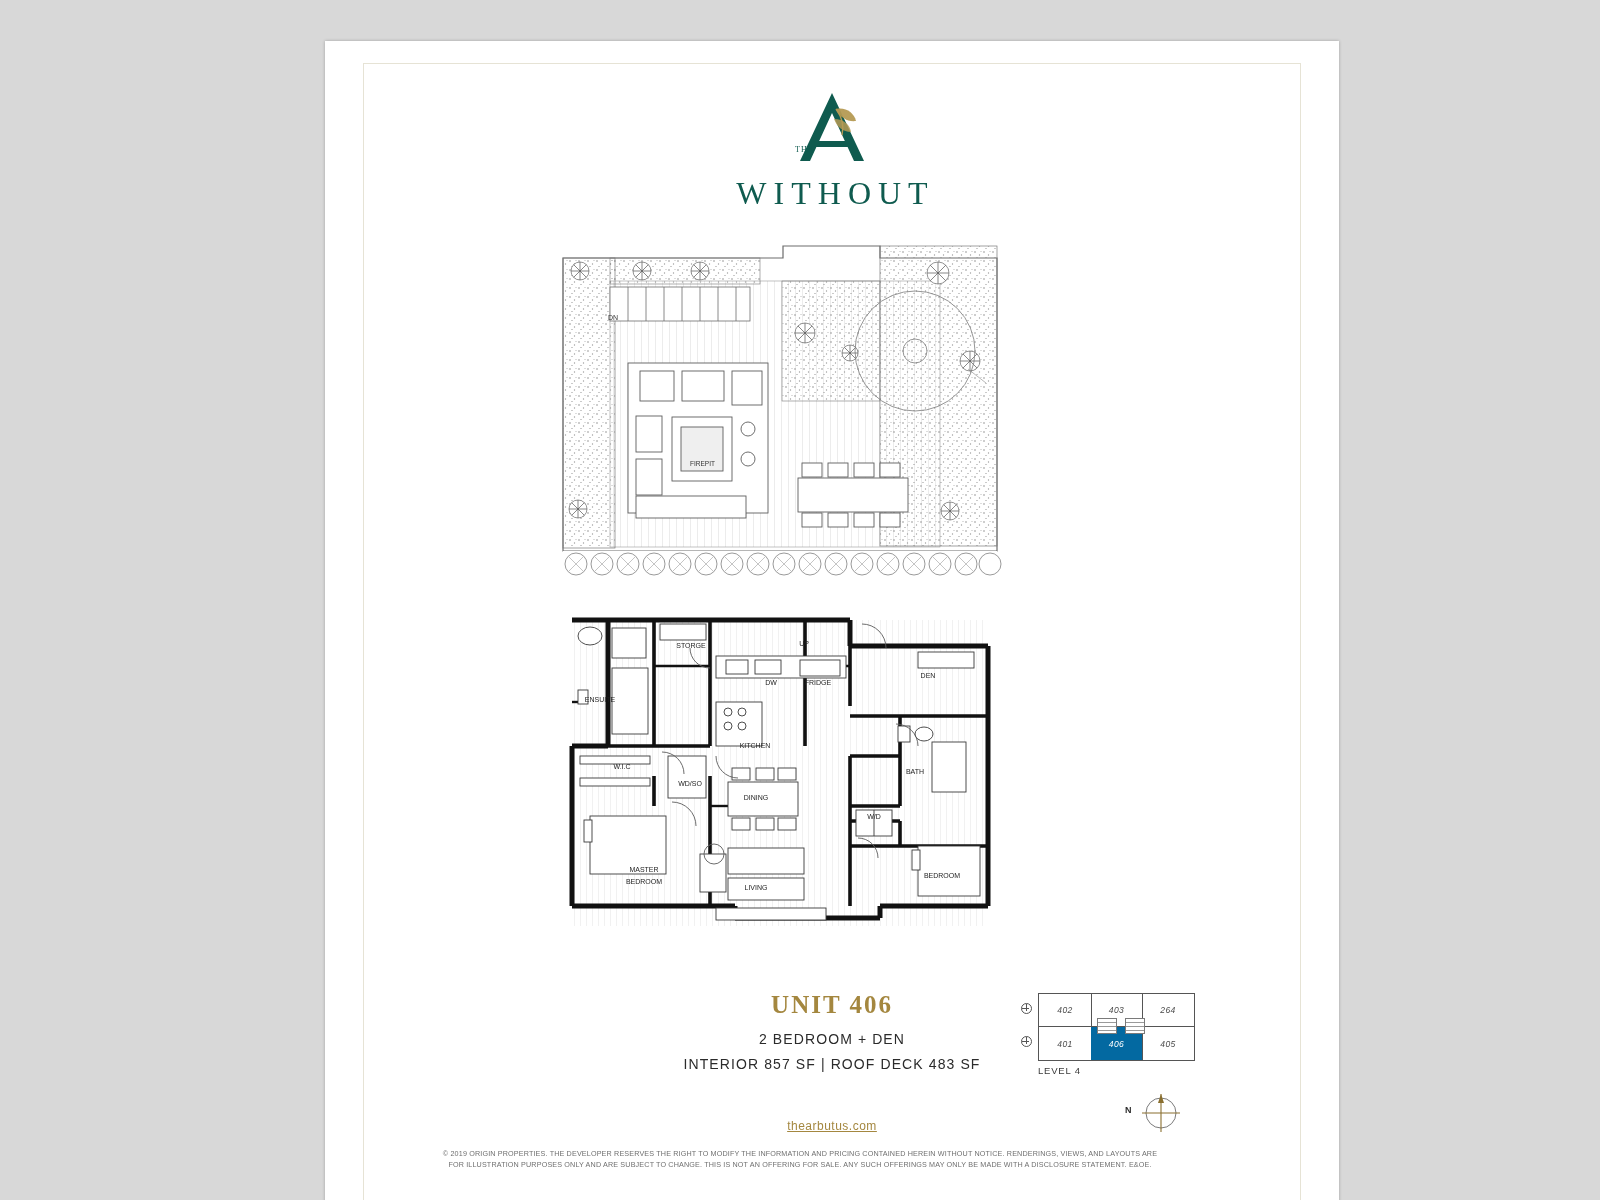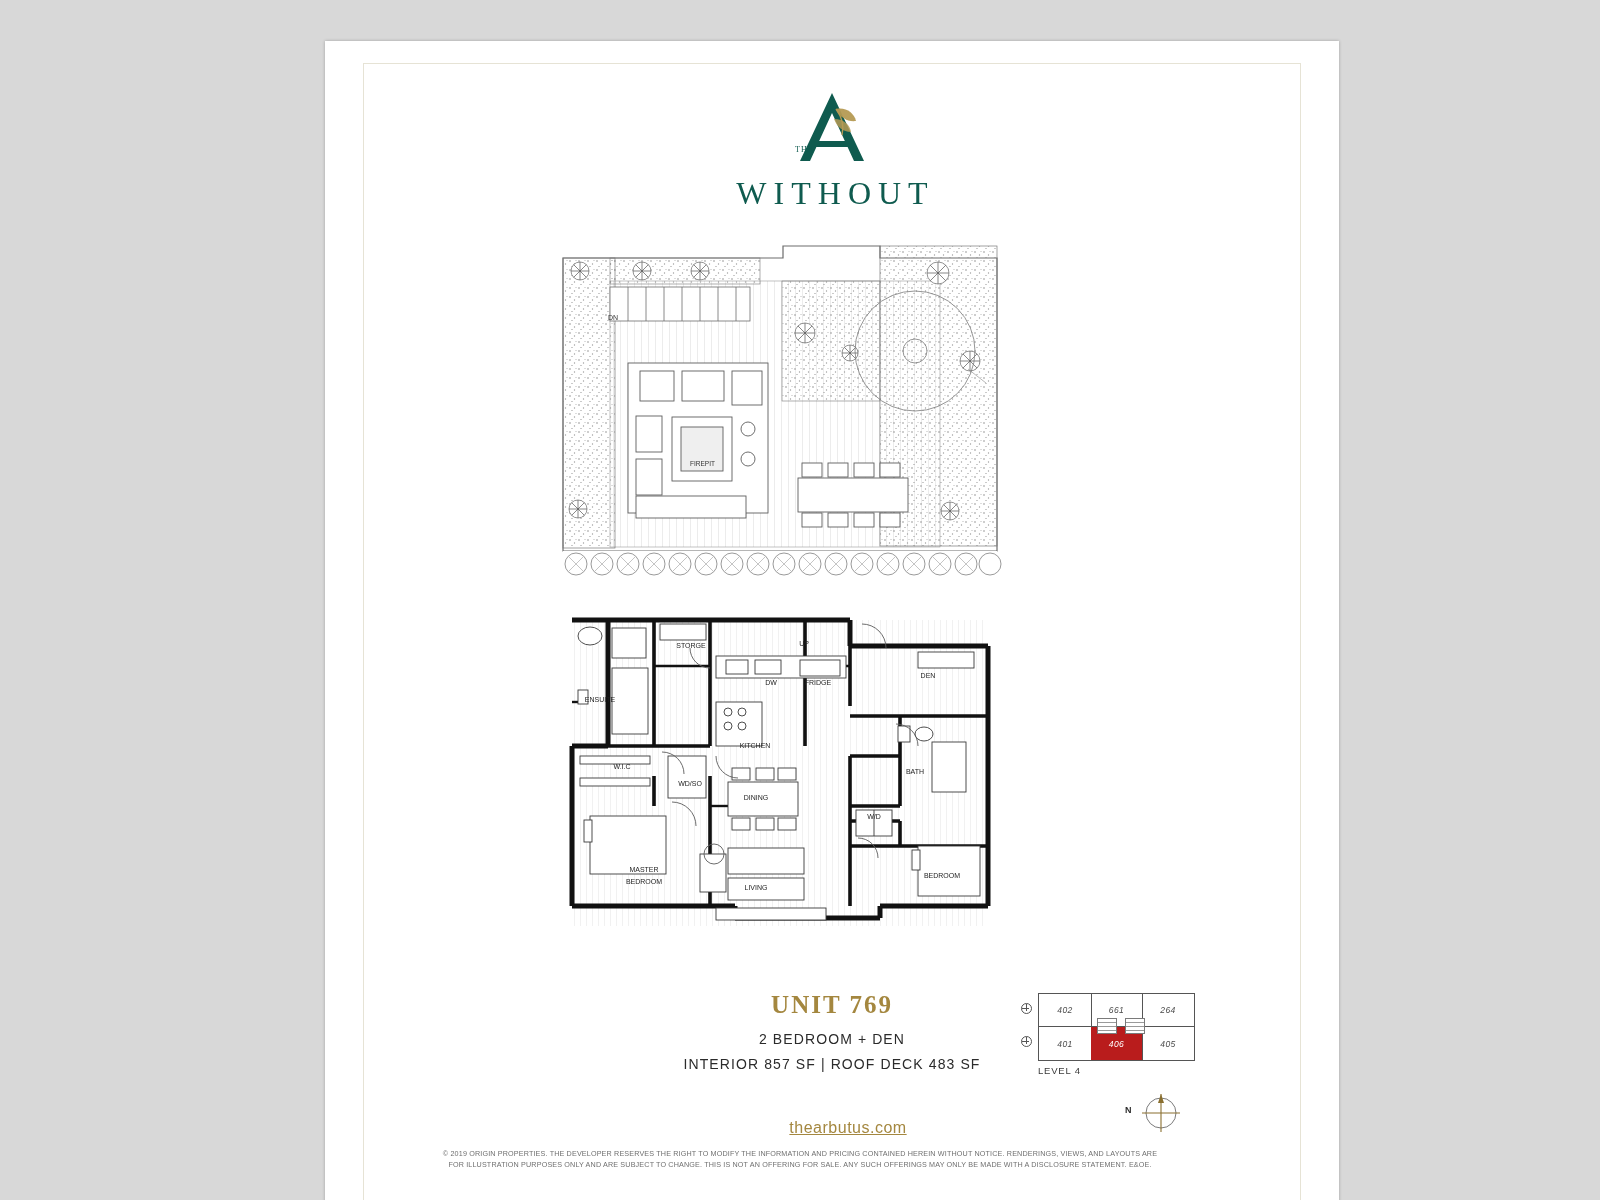--- a/index.html
+++ b/index.html
@@ -131,21 +131,21 @@
     height: 100%;
     box-sizing: border-box;
     display: flex;
     align-items: center;
     justify-content: center;
     font-size: 8.5px;
     color: #4a4a4a;
     letter-spacing: 0.4px;
   }
   .kp-cell.hl {
-    background: #b91c1c;
+    background: #0369a1;
     color: #ffffff;
   }
   .kp-div { position: absolute; top: 0; height: 100%; width: 1px; background: #555; }
   .kp-elev {
     position: absolute;
     width: 9px; height: 9px;
     border: 1px solid #555;
     border-radius: 50%;
     background: #fff;
   }
@@ -186,25 +186,25 @@
     position: absolute;
     left: 0; top: 14px;
     font-size: 9px;
     font-weight: bold;
     color: #2b2b2b;
   }
 
   
   .site-url {
     position: absolute;
-    left: 16px;
+    left: 0;
     top: 1078px;
     width: 100%;
     text-align: center;
-    font-size: 16px;
+    font-size: 12px;
     letter-spacing: 0.5px;
     color: #a4873f;
     text-decoration: underline;
     cursor: pointer;
   }
   .disclaimer {
     position: absolute;
     left: 110px;
     top: 1107px;
     width: 730px;
@@ -518,31 +518,31 @@
         <text x="324" y="213">W/D</text>
         <text x="94" y="266">MASTER</text>
         <text x="94" y="278">BEDROOM</text>
         <text x="206" y="284">LIVING</text>
         <text x="392" y="272">BEDROOM</text>
       </g>
     </svg>
   </div>
 
   <div class="unit-block">
-    <h1 class="unit-title">UNIT 769</h1>
+    <h1 class="unit-title">UNIT 406</h1>
     <p class="unit-sub">2 BEDROOM + DEN</p>
     <p class="unit-area">INTERIOR 857 SF  |  ROOF DECK 483 SF</p>
   </div>
 
   <div class="keyplan">
     <div class="kp-box">
       <div class="kp-row top">
         <div class="kp-cell" style="left:0; width:52px;">402</div>
         <div class="kp-div" style="left:52px;"></div>
-        <div class="kp-cell" style="left:52px; width:51px;">661</div>
+        <div class="kp-cell" style="left:52px; width:51px;">403</div>
         <div class="kp-div" style="left:103px;"></div>
         <div class="kp-cell" style="left:103px; width:52px;">264</div>
       </div>
       <div class="kp-row bottom">
         <div class="kp-cell" style="left:0; width:52px;">401</div>
         <div class="kp-div" style="left:52px;"></div>
         <div class="kp-cell hl" style="left:52px; width:51px;">406</div>
         <div class="kp-div" style="left:103px;"></div>
         <div class="kp-cell" style="left:103px; width:52px;">405</div>
       </div>

